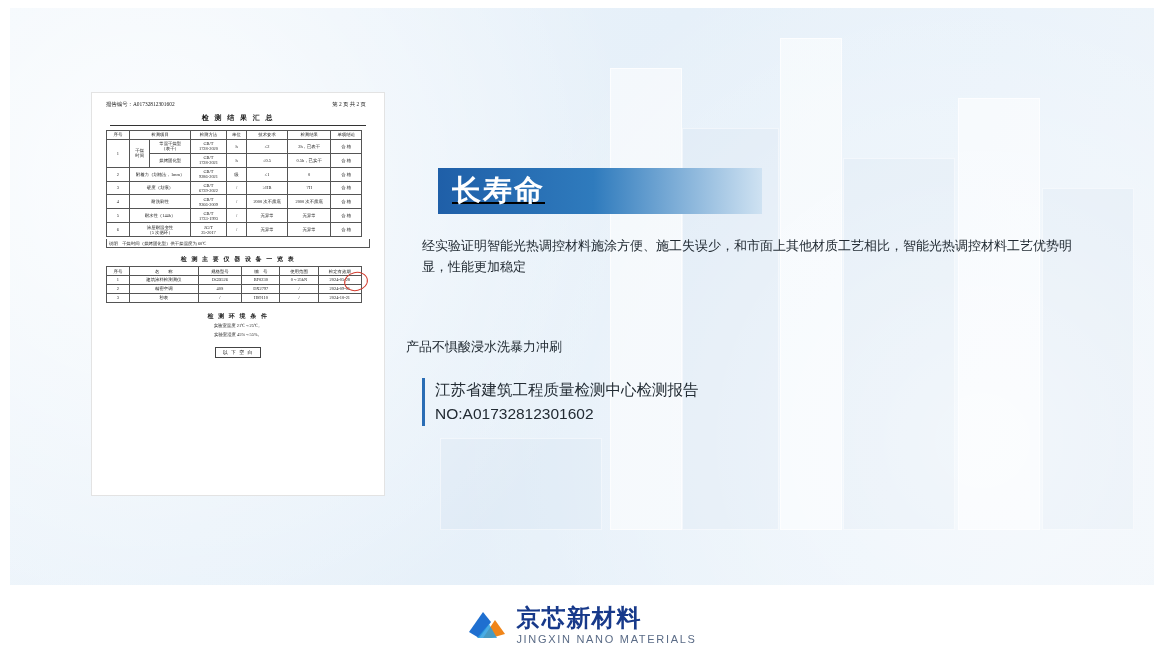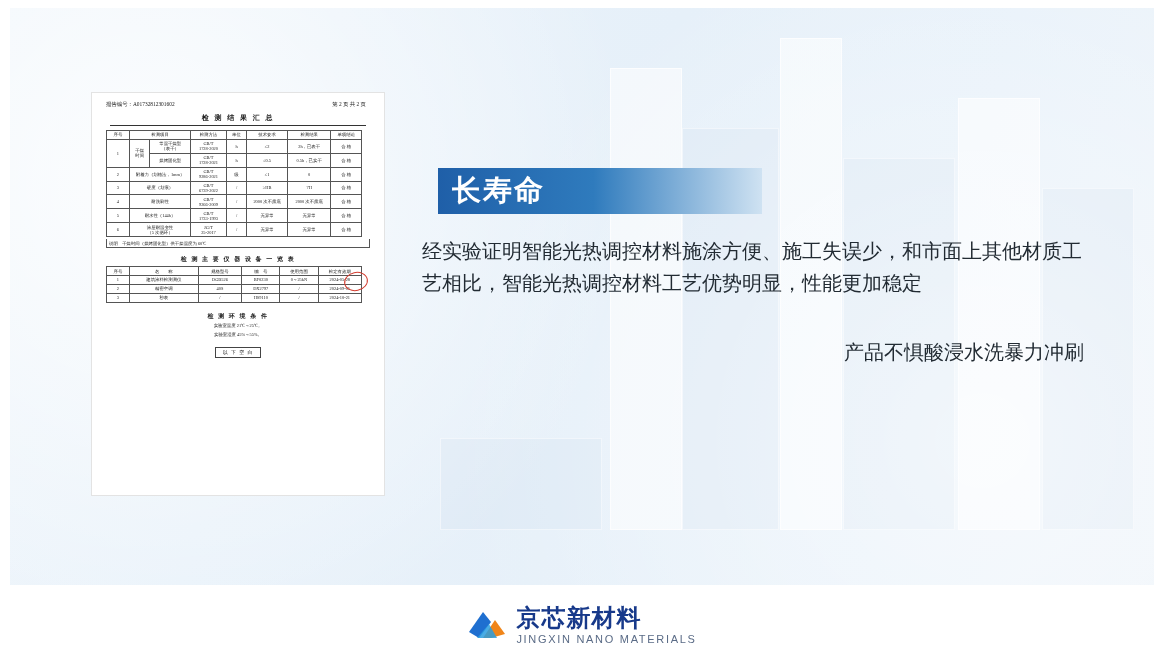--- a/index.html
+++ b/index.html
@@ -153,40 +153,41 @@
   }
 
   
   .title-bar {
     position: absolute;
     left: 438px; top: 168px;
     width: 324px; height: 46px;
     background: linear-gradient(90deg, #1f5fa8 0%, #2f7bbd 48%, #cfe2f2 100%);
     display: flex;
     align-items: center;
+    text-decoration: underline;
   }
   .title-bar h1 {
     margin: 0;
     padding-left: 14px;
     color: #ffffff;
     font-size: 29px;
     font-weight: bold;
     letter-spacing: 2px;
     font-family: "Liberation Sans", sans-serif;
   }
   .para {
     position: absolute;
     color: #222b33;
-    font-size: 20px;
+    font-size: 13px;
     line-height: 1.62;
     font-family: "Liberation Sans", sans-serif;
   }
   .p1 { left: 422px; top: 235px; width: 660px; }
   .p2 { left: 422px; top: 298px; width: 660px; }
-  .p3 { left: 424px; top: 336px; width: 660px; text-align: right; }
+  .p3 { left: 406px; top: 336px; width: 660px; }
 
   .source {
     position: absolute;
     left: 422px; top: 378px;
     padding-left: 10px;
     border-left: 3px solid #2a6db5;
     color: #222b33;
     font-size: 15.5px;
     line-height: 1.55;
   }
@@ -384,20 +385,22 @@
   </div>
 
   <div class="title-bar">
     <h1>长寿命</h1>
   </div>
 
   <div class="para p1">经实验证明智能光热调控材料施涂方便、施工失误少，和市面上其他材质工艺相比，智能光热调控材料工艺优势明显，性能更加稳定</div>
   <div class="para p3">产品不惧酸浸水洗暴力冲刷</div>
 
   <div class="source">
+    <div>江苏省建筑工程质量检测中心检测报告</div>
+    <div>NO:A01732812301602</div>
   </div>
 
   <div class="footer">
     <div class="logo-wrap">
       <span class="logo-mark">
         <svg width="40" height="34" viewBox="0 0 40 34" xmlns="http://www.w3.org/2000/svg">
           <polygon points="2,24 16,4 24,14 12,30" fill="#1f6fd0"></polygon>
           <polygon points="16,30 28,12 38,26 24,30" fill="#f08519"></polygon>
           <polygon points="10,30 22,16 30,30" fill="#2a9ee0" opacity="0.85"></polygon>
         </svg>

